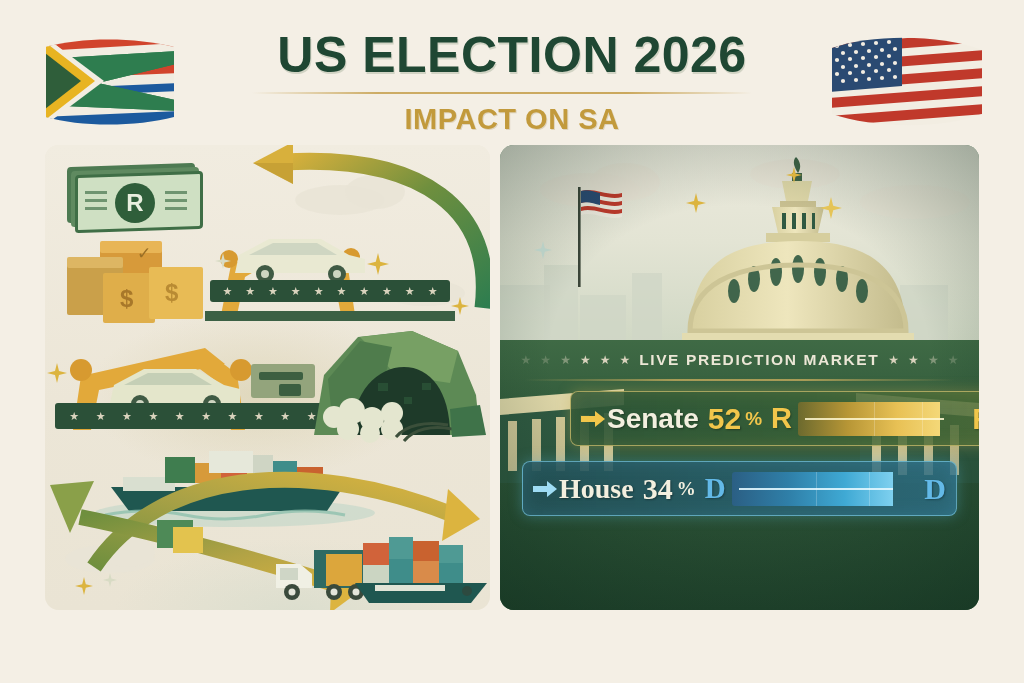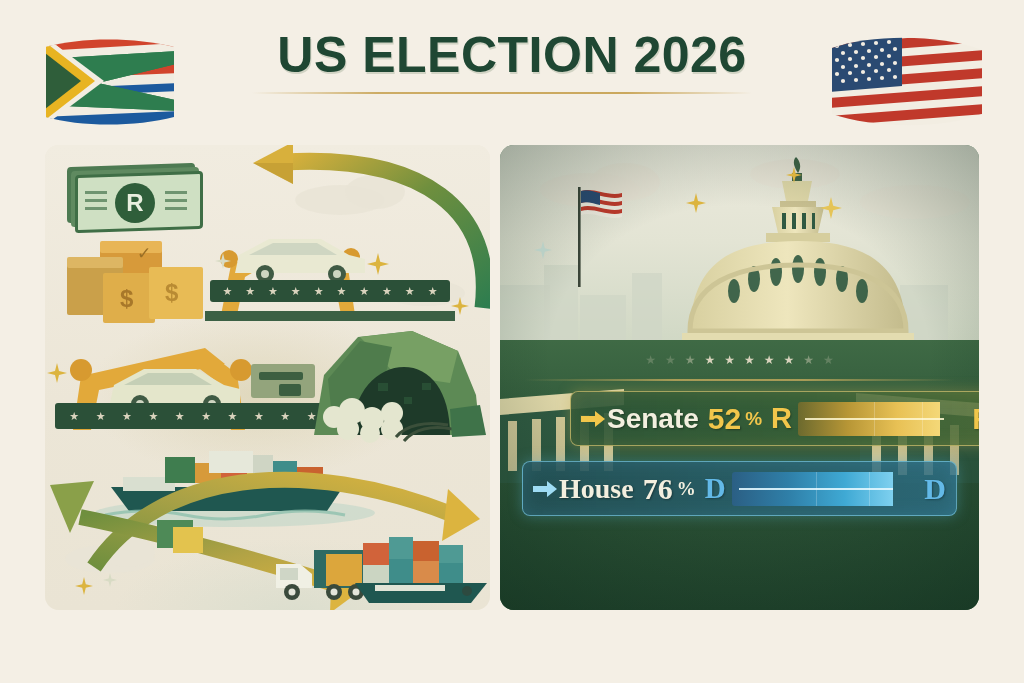--- a/index.html
+++ b/index.html
@@ -178,20 +178,21 @@
             <circle cx="28" cy="52" r="2.1"></circle>
             <circle cx="41" cy="51" r="2.1"></circle>
             <circle cx="54" cy="50" r="2.1"></circle>
             <circle cx="67" cy="49" r="2.1"></circle>
         </g>
       </g>
     </svg>
 
     <div class="title">US ELECTION 2026</div>
     <div class="title-rule"></div>
+    <div class="subtitle">IMPACT ON SA</div>
   </div>
 
   <div class="panel panel-left">
     <div class="lp-bg"></div>
 
     
     <div class="cloud" style="left:250px;top:40px;width:90px;height:30px;"></div>
     <div class="cloud" style="left:300px;top:30px;width:60px;height:34px;"></div>
     <div class="cloud" style="left:340px;top:135px;width:80px;height:26px;"></div>
     <div class="cloud" style="left:20px;top:400px;width:90px;height:28px;"></div>
@@ -573,20 +574,21 @@
 
     <div class="market">
 
       <div class="market-head">
         <span class="st dim2">★</span>
         <span class="st dim2">★</span>
         <span class="st dim">★</span>
         <span class="st">★</span>
         <span class="st">★</span>
         <span class="st">★</span>
+        <span class="lbl">LIVE PREDICTION MARKET</span>
         <span class="st">★</span>
         <span class="st">★</span>
         <span class="st dim">★</span>
         <span class="st dim2">★</span>
       </div>
       <div class="head-rule"></div>
 
       <div class="bar bar-senate">
         <span class="pointer">
           <svg width="24" height="16" viewBox="0 0 24 16">
@@ -606,21 +608,21 @@
         <span class="party-end senate-col">R</span>
       </div>
 
       <div class="bar bar-house">
         <span class="pointer">
           <svg width="24" height="16" viewBox="0 0 24 16">
               <path d="M0,5 L14,5 L14,0 L24,8 L14,16 L14,11 L0,11 Z" fill="#9fdcf4"></path>
             </svg>
         </span>
         <span class="chamber">House</span>
-        <span class="pct" style="color:#f3efdf;">76</span>
+        <span class="pct" style="color:#f3efdf;">34</span>
         <span class="pctsym" style="color:#f3efdf;">%</span>
         <span class="party house-col">D</span>
         <span class="track">
           <span class="fill" style="width:88%;background:linear-gradient(90deg,#2b5f84 0%,#2f7fa8 35%,#3fa9d4 70%,#7ed0ef 100%);"></span>
           <span class="midline" style="background:rgba(226,247,255,.9);"></span>
           <span class="tick" style="left:46%;background:rgba(255,255,255,.22);"></span>
           <span class="tick" style="left:75%;background:rgba(255,255,255,.22);"></span>
         </span>
         <span class="party-end house-col">D</span>
       </div>

